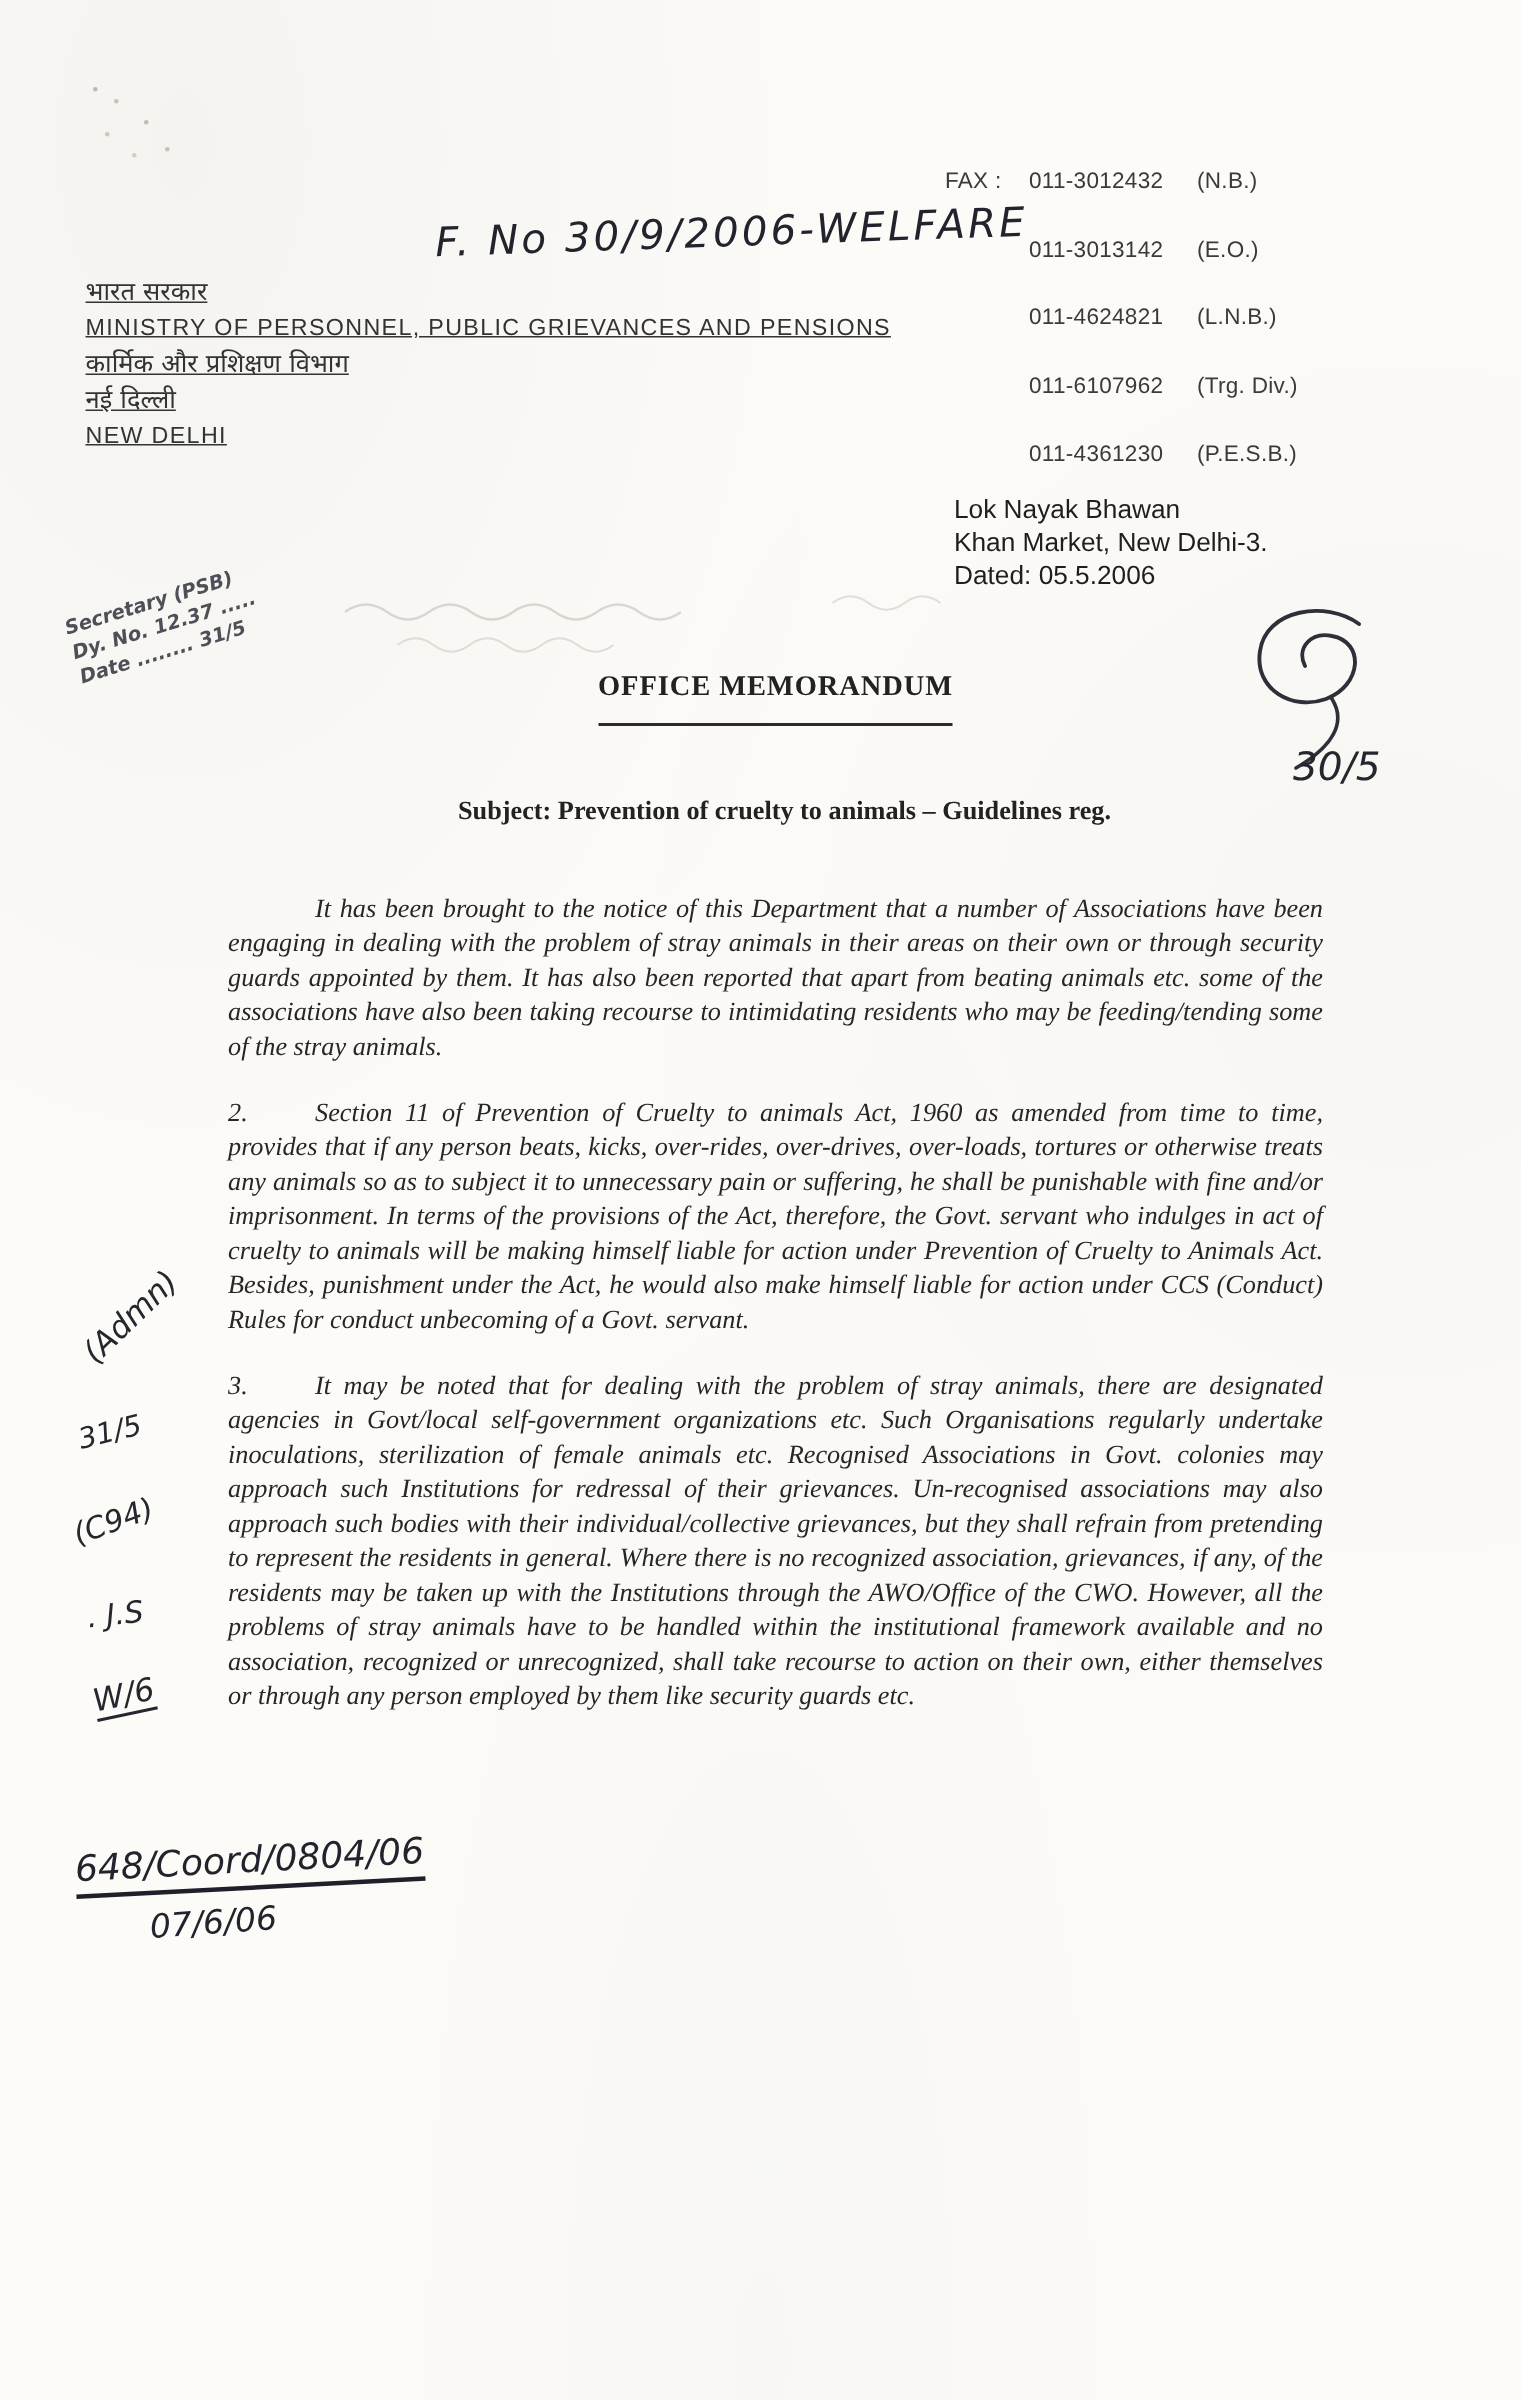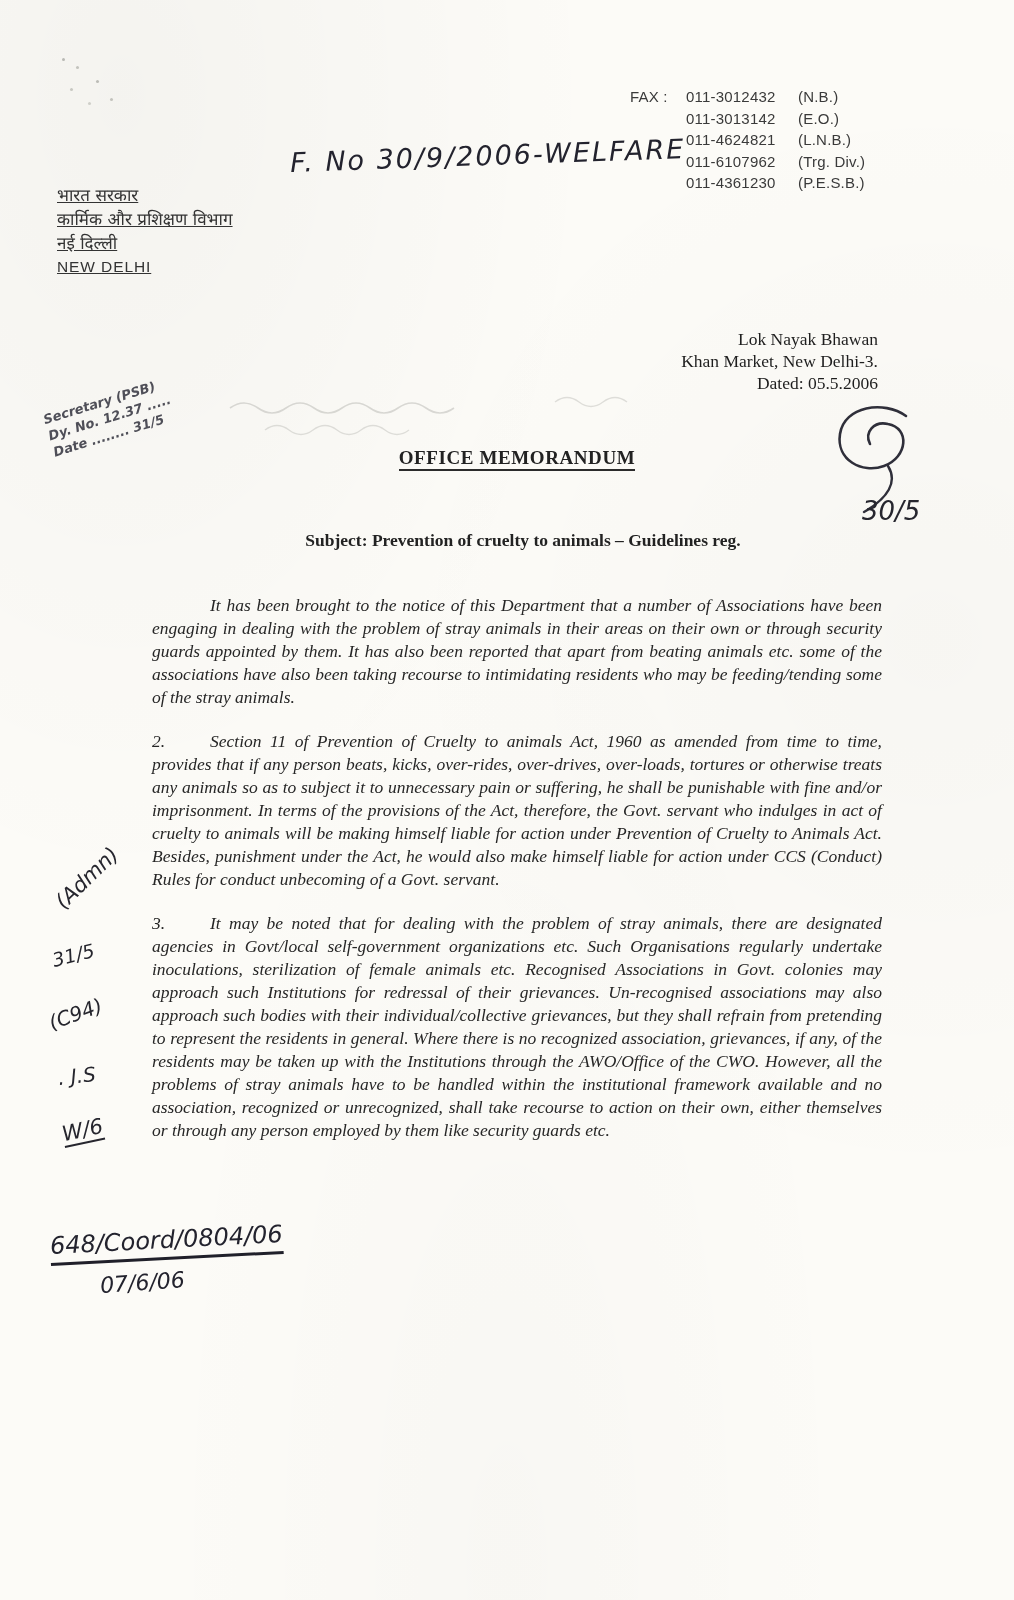--- a/index.html
+++ b/index.html
@@ -13,49 +13,49 @@
       radial-gradient(ellipse at 92% 40%, rgba(0,0,0,0.018), transparent 42%),
       radial-gradient(ellipse at 50% 98%, rgba(0,0,0,0.015), transparent 50%),
       #fcfbf7;
     color:#2b2b2b;
   }
   .hand { font-family:"DejaVu Sans", sans-serif; font-style:italic; color:#23232e; }
 
   
   .fax { position:absolute; left:630px; top:86px; font-family:"Liberation Sans", sans-serif;
          font-size:15px; line-height:21.5px; color:#3a3a3a; letter-spacing:0.2px; }
-  .fax-row { display:flex; white-space:nowrap; }
+  .fax-row { display:flex; white-space:nowrap;margin-top:24px; }
   .fax-label, .fax-spacer { width:56px; display:inline-block; }
   .fax-num { width:112px; display:inline-block; }
 
   
   .file-no { position:absolute; left:290px; top:140px; font-size:27px; letter-spacing:2px;
              transform:rotate(-2deg); }
 
   
   .letterhead { position:absolute; left:57px; top:183px; width:690px; text-align:left; color:#333;text-decoration:underline; }
   .lh-hi { font-family:"DejaVu Sans", sans-serif; font-size:17px; line-height:24px; }
   .lh-en { font-family:"Liberation Sans", sans-serif; font-size:15.5px; line-height:24px; letter-spacing:0.9px; }
 
   
-  .address { position:absolute; left:636px; top:328px; width:242px; text-align:right;
-             font-family:Liberation Serif, serif; font-size:17.5px; line-height:22px; color:#1e1e1e; }
+  .address { position:absolute; left:636px; top:328px; width:242px; 
+             font-family:Liberation Sans, sans-serif; font-size:17.5px; line-height:22px; color:#1e1e1e; }
 
   
   .stamp { position:absolute; left:46px; top:392px; transform:rotate(-17deg);
            font-family:"DejaVu Sans", sans-serif; font-weight:bold; font-style:italic;
            font-size:13px; line-height:17px; color:#41414b; opacity:0.92; }
 
   
   .squiggles { position:absolute; left:225px; top:390px; opacity:0.5; }
 
   
   .memo-title { position:absolute; left:10px; top:447px; width:1014px; text-align:center;
                 font-size:19px; font-weight:bold; letter-spacing:0.6px; color:#222; }
-  .memo-title .ul { border-bottom:2px solid #2b2b2b; padding-bottom:1px; }
+  .memo-title .ul { border-bottom:2px solid #2b2b2b; padding-bottom:14px; }
 
   
   .sig-mark { position:absolute; left:818px; top:400px; }
 
   
   .subject { position:absolute; left:16px; top:530px; width:1014px; text-align:center;
              font-size:17.5px; font-weight:bold; color:#222; }
 
   
   .body-text { position:absolute; left:152px; top:594px; width:730px;
@@ -116,20 +116,21 @@
       <span class="fax-spacer"></span>
       <span class="fax-num">011-4361230</span>
       <span class="fax-unit">(P.E.S.B.)</span>
     </div>
   </div>
 
   <div class="file-no hand">F. No 30/9/2006-WELFARE</div>
 
   <div class="letterhead">
     <div class="lh-hi">भारत सरकार</div>
+    <div class="lh-en">MINISTRY OF PERSONNEL, PUBLIC GRIEVANCES AND PENSIONS</div>
     <div class="lh-hi">कार्मिक और प्रशिक्षण विभाग</div>
     <div class="lh-hi">नई दिल्ली</div>
     <div class="lh-en">NEW DELHI</div>
   </div>
 
   <div class="address">
     <div>Lok Nayak Bhawan</div>
     <div>Khan Market, New Delhi-3.</div>
     <div>Dated: 05.5.2006</div>
   </div>

